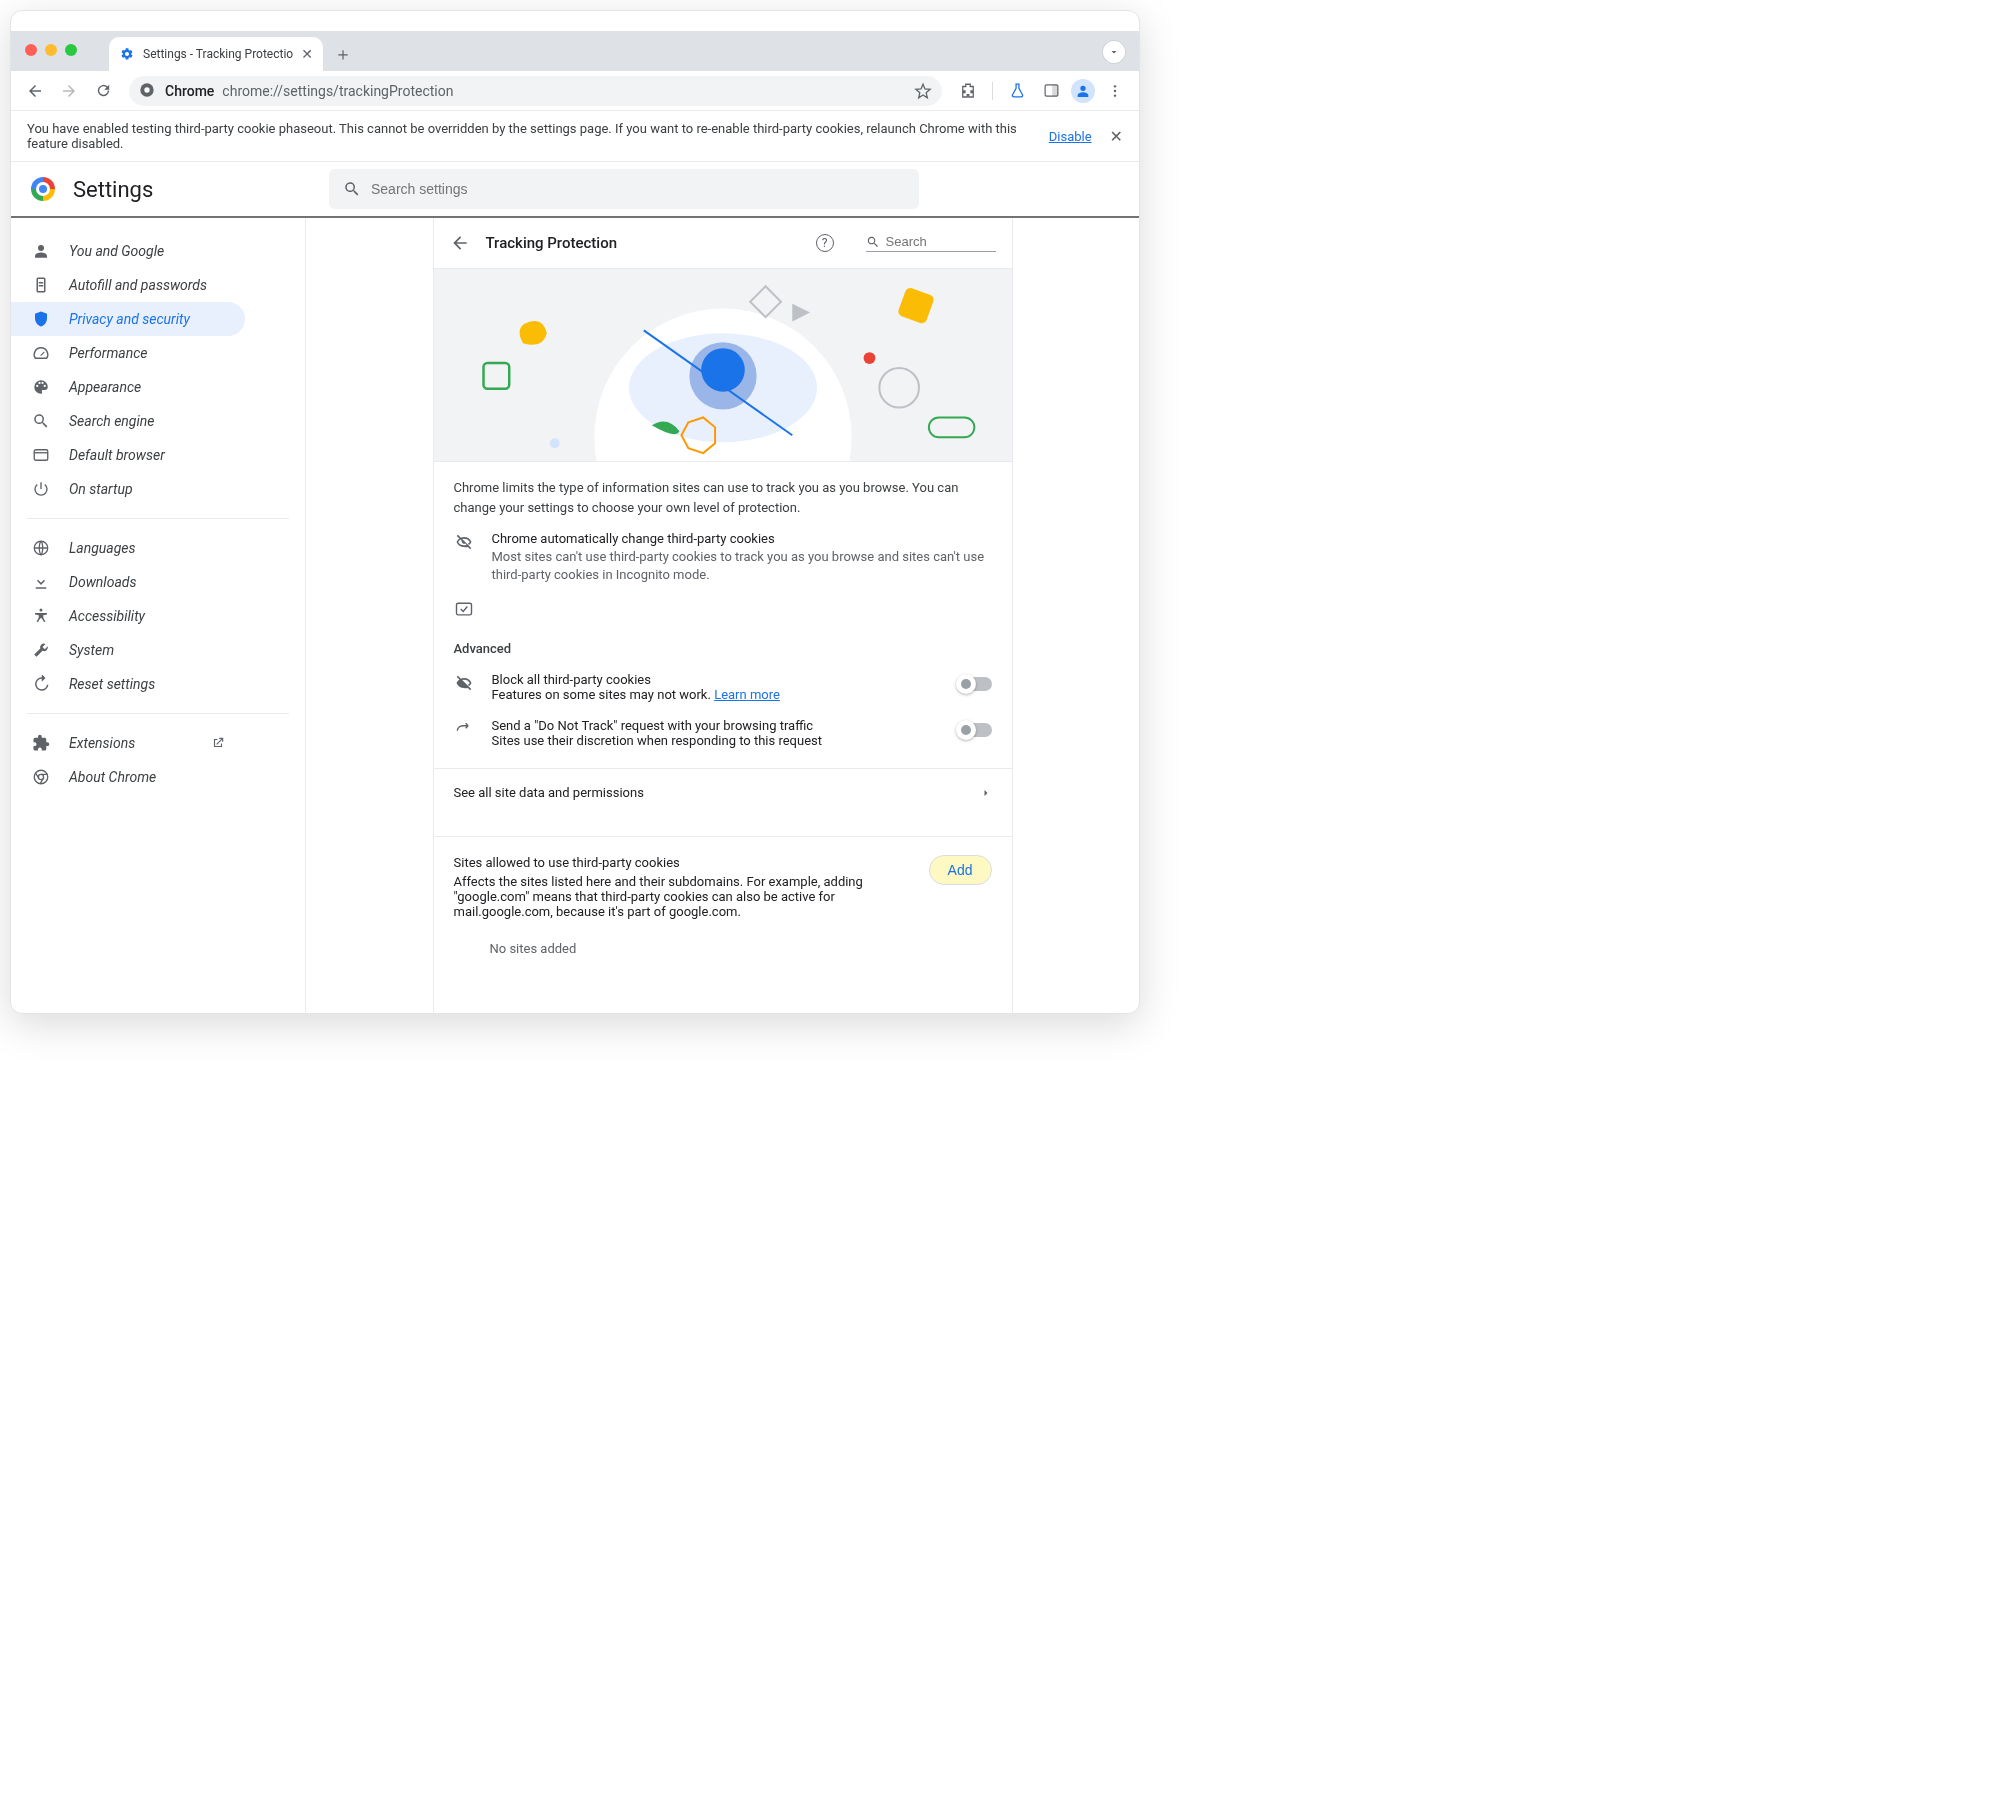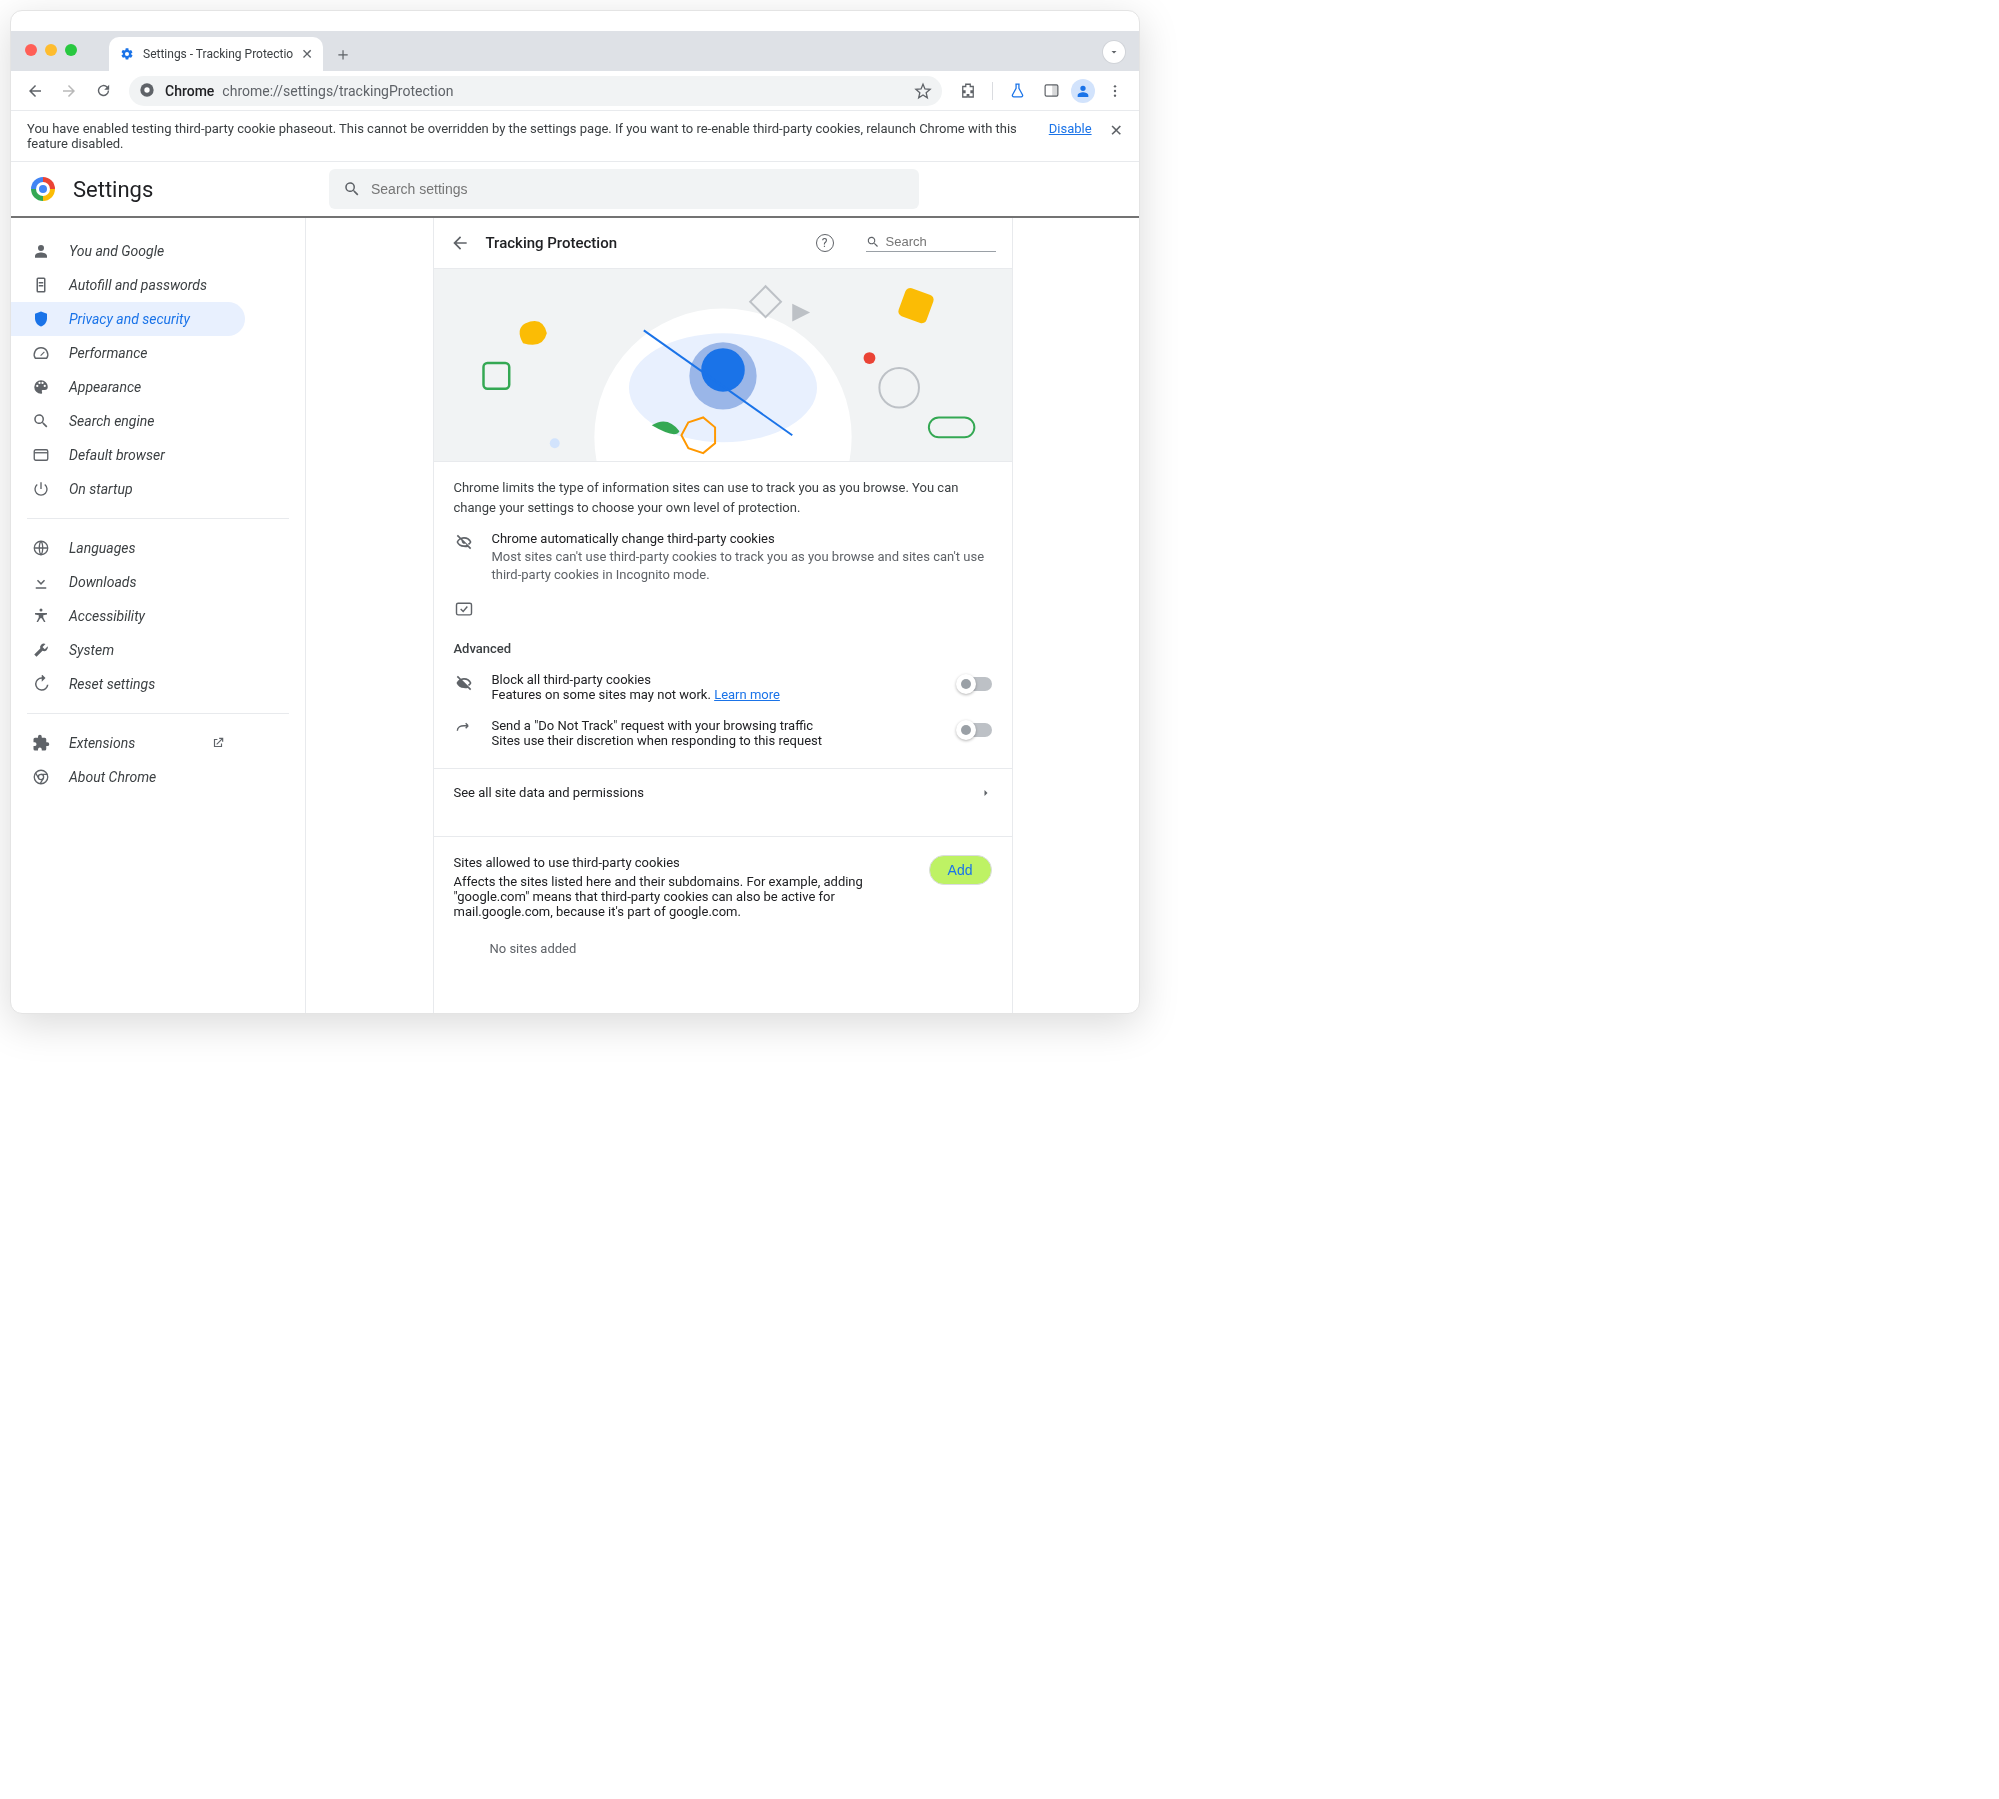--- a/index.html
+++ b/index.html
@@ -78,21 +78,21 @@
     margin: 0 6px;
   }
   .omnibox .site { color:#202124; font-weight:500;}
   .omnibox .path { color:#5f6368; }
   .omnibox .origin-chip{ width:18px;height:18px; color:#5f6368;}
   .omnibox .star { margin-left:auto; color:#5f6368;}
   .toolbar .divider{ width:1px; height:18px; background:#dadce0; margin:0 4px;}
   .avatar{ width:24px; height:24px; border-radius:50%; background:#d2e3fc; display:flex; align-items:center; justify-content:center; color:#1a73e8;}
   
   .infobar{
-    display:flex; align-items:flex-start;
+    display:flex; align-items:center;
     padding:10px 16px;
     font-size:13px;
     color:#3c4043;
     border-bottom:1px solid #e8eaed;
     gap:12px;
   }
   .infobar .link{ color:#1a73e8; cursor:pointer;}
   .infobar .x{ color:#5f6368; font-size:16px; cursor:pointer; margin-left:6px;}
   
   .settings-header{
@@ -161,21 +161,21 @@
   .subheading{ font-size:13px; color:#3c4043; font-weight:500; padding:22px 20px 0 20px;}
   .toggle-row{ display:flex; align-items:flex-start; gap:18px; padding:16px 20px 0 20px;}
   .toggle-row .ricon{ width:20px; color:#5f6368; padding-top:1px;}
   .toggle-row .rbody{ flex:1;}
   .toggle{ width:34px; height:14px; border-radius:7px; background:#bdc1c6; position:relative; margin-top:5px;}
   .toggle::after{ content:""; position:absolute; left:-2px; top:-3px; width:20px; height:20px; border-radius:50%; background:#fff; box-shadow:0 1px 3px rgba(0,0,0,.3);}
   .toggle::before{ content:""; position:absolute; left:3px; top:2px; width:10px; height:10px; border-radius:50%; background:#9aa0a6; z-index:1;}
   .hr{ height:1px; background:#e8eaed; margin:20px 0 0 0;}
   .link-row{ display:flex; align-items:center; padding:16px 20px; font-size:13px; color:#202124; cursor:pointer;}
   .link-row .chev{ margin-left:auto; color:#5f6368;}
-  .addbtn{ border:1px solid #dadce0; border-radius:16px; padding:6px 18px; color:#1a73e8; background:#bef264; cursor:pointer; font-size:14px;}
+  .addbtn{ border:1px solid #dadce0; border-radius:16px; padding:6px 18px; color:#1a73e8; background:#fef9c3; cursor:pointer; font-size:14px;}
   .allow-block{ padding:0 20px;}
   .allow-head{ display:flex; align-items:flex-start; gap:16px; padding-top:18px;}
   .allow-head .txt{ flex:1;}
   .allow-title{ font-size:13px; color:#202124; margin-bottom:4px;}
   .nosites{ padding:22px 0 22px 36px; color:#5f6368; font-size:13px;}
   svg{ display:block;}
 </style>
 </head>
 <body>
 

